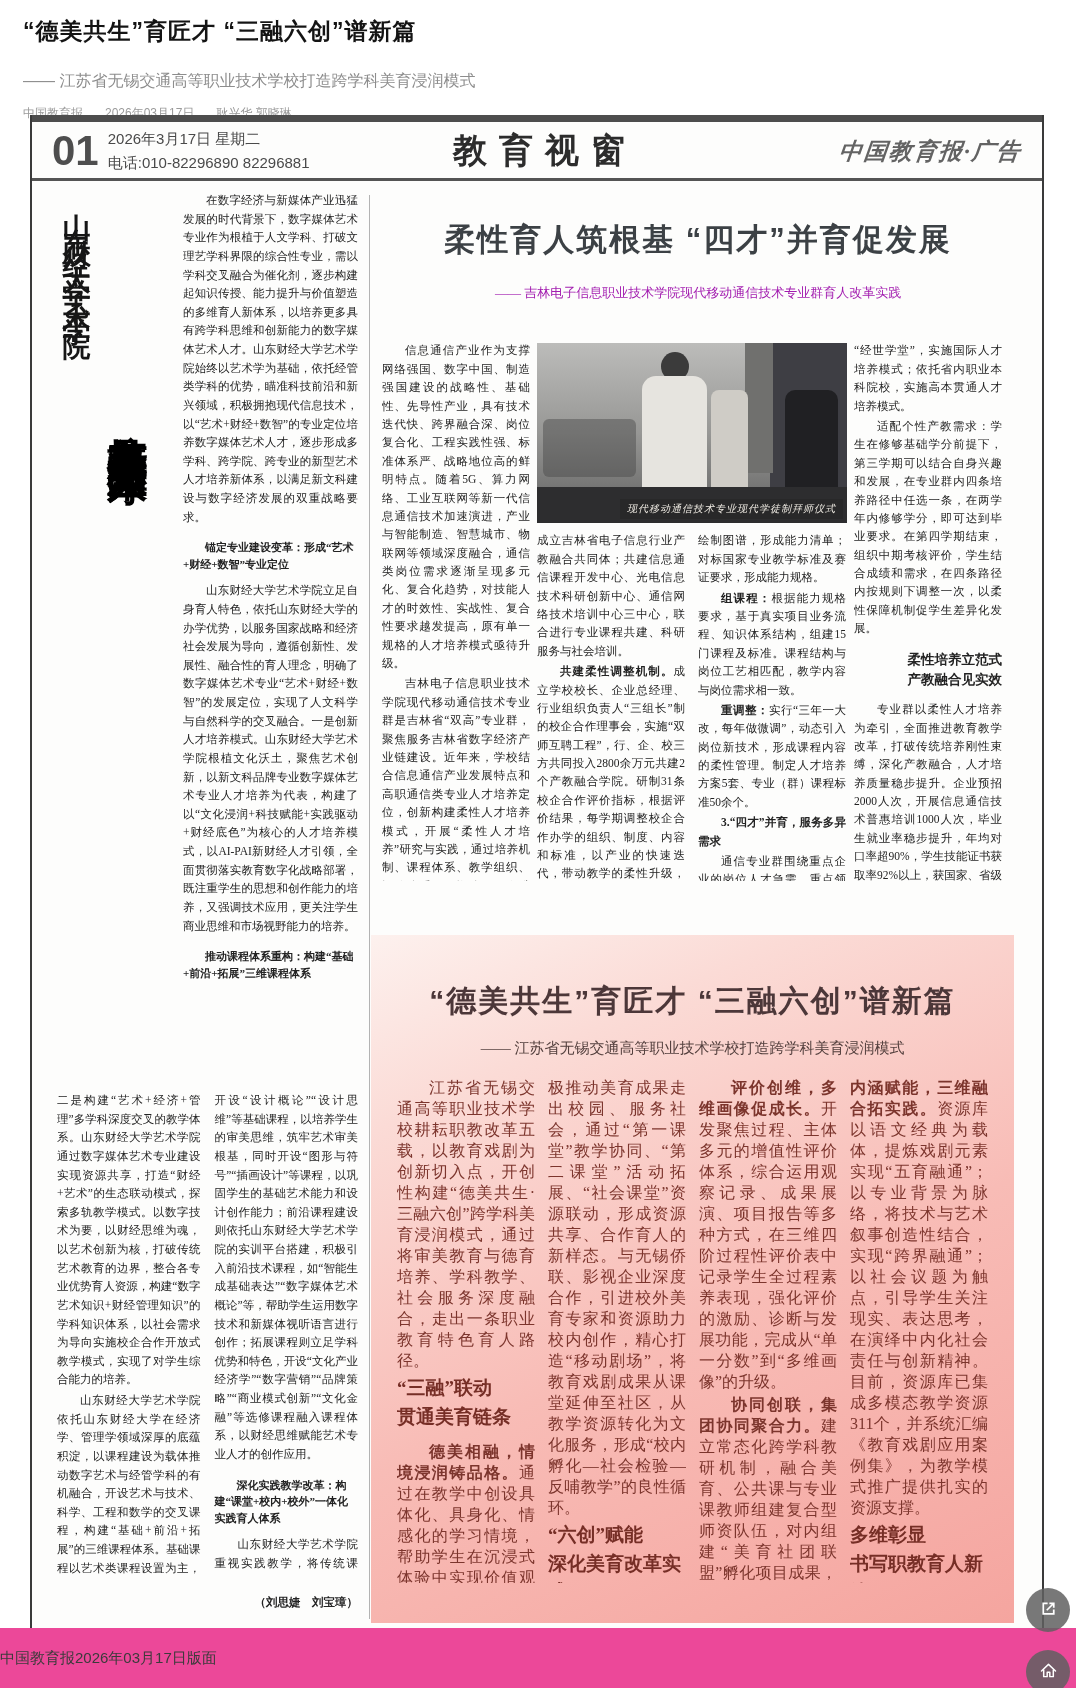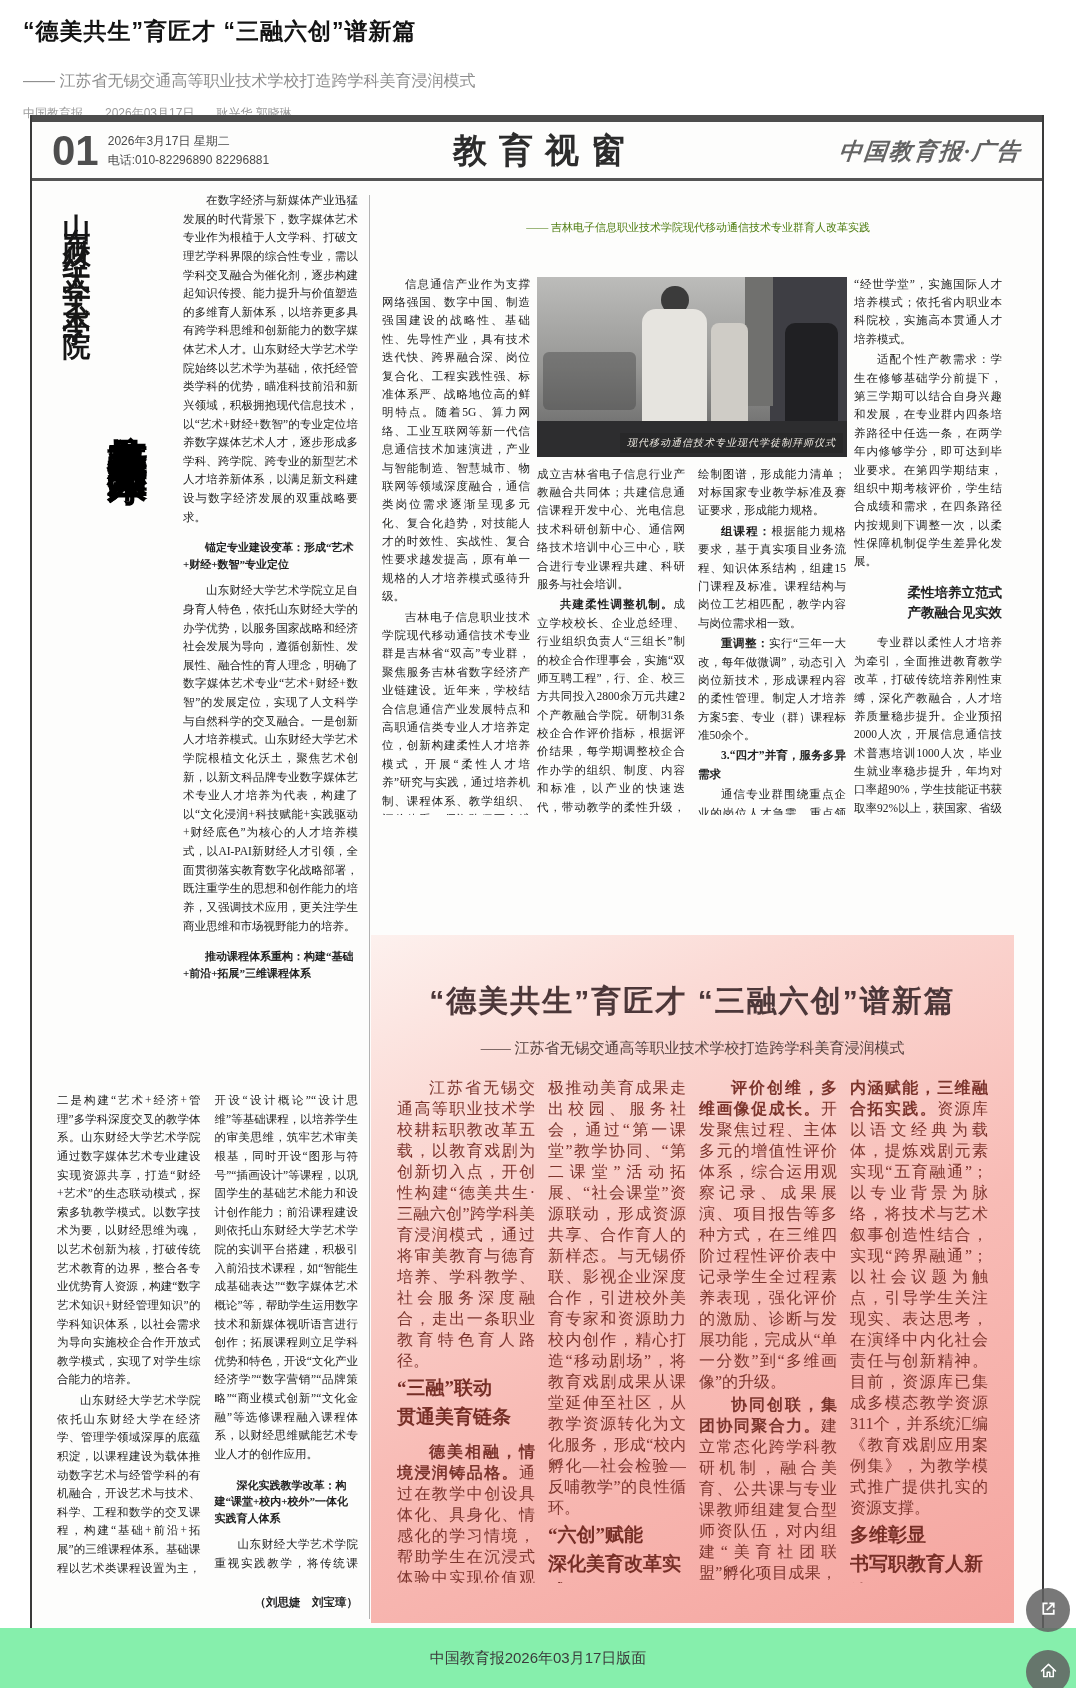--- a/index.html
+++ b/index.html
@@ -17,21 +17,21 @@
   
   .paper {
     position:absolute; left:30px; top:115px; width:1014px; height:1513px;
     background:#fdfdfc; border-left:2px solid #3a3a3a; border-right:2px solid #3a3a3a;
     overflow:hidden; color:#232323;
     font-family:"Liberation Serif","DejaVu Serif",serif;
   }
   .topbar { height:7px; background:#4d4d4d; }
   .masthead { position:relative; display:flex; align-items:center; padding:6px 20px 4px; height:56px; }
   .pageno { font-size:42px; line-height:1; font-weight:bold; color:#4e4e4e; font-family:"Liberation Sans",sans-serif; }
-  .mh-dates { margin-left:9px; font-size:12px; color:#4a4a4a; line-height:1.6; font-family:"Liberation Sans",sans-serif; }
+  .mh-dates { margin-left:9px; font-size:15px; color:#4a4a4a; line-height:1.6; font-family:"Liberation Sans",sans-serif; }
   .mh-center { position:absolute; left:16px; right:0; text-align:center; font-size:34px; font-weight:bold; letter-spacing:12px; color:#2c2c2c; }
   .mh-brand { margin-left:auto; font-size:23px; font-weight:bold; font-style:italic; color:#636363; letter-spacing:2px; transform:skewX(-6deg); z-index:2; }
   .mh-rule { height:3px; background:#545454; margin:0; }
   
   p.body { margin:0 0 2px; text-indent:2em; text-align:justify; }
   p.noindent { text-indent:0; }
   p.bold { font-weight:bold; }
   
   .la { position:absolute; left:25px; top:76px; width:301px; font-size:11.5px; line-height:1.62; }
   .la-top { display:flex; height:892px; overflow:hidden; }
@@ -39,21 +39,21 @@
   .la-head { writing-mode:vertical-rl; font-size:40px; font-weight:bold; letter-spacing:2px; color:#000; width:60px; padding-top:212px; }
   .la-col { flex:1; padding-left:24px; overflow:hidden; }
   .la .h { font-weight:bold; font-size:11px; line-height:1.5; margin:13px 0 9px; text-indent:2em; text-align:left; }
   .la-bottom { margin-top:8px; height:496px; overflow:hidden; column-count:2; column-gap:14px; column-fill:auto; }
   .la-byline { text-align:right; font-weight:bold; margin-top:6px; font-size:11.5px; }
   
   .vrule { position:absolute; left:337px; top:80px; height:1424px; width:1px; background:#b3b3b3; }
   
   .ma { position:absolute; left:350px; top:86px; width:632px; font-size:11.5px; line-height:1.6; }
   .ma-h { margin:14px 0 0; text-align:center; font-size:31px; letter-spacing:2px; color:#3c4145; font-weight:bold; font-family:"Liberation Sans",sans-serif; }
-  .ma-sub { margin-top:18px; text-align:center; font-size:11px; color:#4d7c0f; font-weight:500; }
+  .ma-sub { margin-top:18px; text-align:center; font-size:13px; color:#a21caf; font-weight:500; }
   .ma-cols { margin-top:38px; display:flex; gap:7px; height:540px; overflow:hidden; }
   .mcol { width:148px; overflow:hidden; }
   .mmid { width:310px; display:flex; flex-direction:column; }
   .mmid-cols { display:flex; gap:13px; flex:1; overflow:hidden; margin-top:8px; }
   .mmid-cols .mcol { width:148px; }
   .mh2 { text-align:right; font-weight:bold; font-size:13.5px; line-height:1.5; white-space:pre-line; margin:12px 0 10px; text-indent:0; }
   
   .photo { position:relative; margin:2px 0 0; width:310px; height:180px; overflow:hidden;
            background:linear-gradient(180deg,#bcbcba 0%,#979795 50%,#5f5f5f 100%); }
   .ph-curtain { position:absolute; right:0; top:0; width:25%; height:80%; background:#3e3e44; }
@@ -68,22 +68,22 @@
                       font-size:10px; padding:2px 7px; letter-spacing:1px; font-style:italic; }
   
   .pink { position:absolute; left:339px; top:820px; width:643px; height:688px; padding:20px 26px 14px; overflow:hidden;
           background:linear-gradient(155deg,#fdf1ee 0%,#fbdbd6 20%,#f8bcb6 55%,#f5a59f 100%); }
   .pk-h { margin:26px 0 0; text-align:center; font-size:30px; letter-spacing:2px; color:#4c3739; font-weight:bold; font-family:"Liberation Sans",sans-serif; }
   .pk-sub { margin-top:17px; text-align:center; font-size:15px; color:#54403e; font-weight:500; }
   .pk-cols { margin-top:20px; display:flex; gap:13px; height:505px; overflow:hidden; color:#7c352d; }
   .pcol { width:144px; overflow:hidden; }
   .pk-h2 { font-weight:bold; font-size:19px; line-height:1.5; white-space:pre-line; margin:0 0 11px; text-indent:0; color:#762e26; }
   
-  .site-footer { position:absolute; left:0; top:1628px; width:1076px; height:60px; background:#86efac;
-                 display:flex; align-items:center; justify-content:center; font-size:15px; color:#3b3b3b; }
+  .site-footer { position:absolute; left:0; top:1628px; width:1076px; height:60px; background:#ec4899;
+                 display:flex; align-items:center; font-size:15px; color:#3b3b3b; }
   
   .fab { position:absolute; left:1026px; width:44px; height:44px; border-radius:50%;
          background:rgba(96,96,96,.85); display:flex; align-items:center; justify-content:center; cursor:pointer; }
   .fab1 { top:1588px; } .fab2 { top:1650px; }
   .fab svg { width:21px; height:21px; }
 </style>
 </head>
 <body>
 
 <header class="site-header">
@@ -124,20 +124,21 @@
       <p class="h">深化实践教学改革：构建“课堂+校内+校外”一体化实践育人体系</p>
       <p class="body">山东财经大学艺术学院重视实践教学，将传统课堂、校园实践与校外实践有机融合，实现校内与校外实践教育的横向贯通。学院坚守“第一课堂”主阵地，以“项目进课堂”理念为牵引，通过以行业产业需求为导向的课程实践，为学生搭建体验创作、锤炼本领的平台，打造“实践教学+行业导师+真实项目”的人才培养机制，以企业真实项目为切入点，将创意转化为真实成果，助力学生在实践中深化专业认知、提升实战能力。</p>
 
     </div>
     <div class="la-byline">（刘思婕　刘宝璋）</div>
   </article>
 
   <div class="vrule"></div>
 
   <article class="ma">
+    <h2 class="ma-h">柔性育人筑根基 “四才”并育促发展</h2>
     <div class="ma-sub">—— 吉林电子信息职业技术学院现代移动通信技术专业群育人改革实践</div>
     <div class="ma-cols">
       <div class="mcol">
         <p class="body">信息通信产业作为支撑网络强国、数字中国、制造强国建设的战略性、基础性、先导性产业，具有技术迭代快、跨界融合深、岗位复合化、工程实践性强、标准体系严、战略地位高的鲜明特点。随着5G、算力网络、工业互联网等新一代信息通信技术加速演进，产业与智能制造、智慧城市、物联网等领域深度融合，通信类岗位需求逐渐呈现多元化、复合化趋势，对技能人才的时效性、实战性、复合性要求越发提高，原有单一规格的人才培养模式亟待升级。</p>
         <p class="body">吉林电子信息职业技术学院现代移动通信技术专业群是吉林省“双高”专业群，聚焦服务吉林省数字经济产业链建设。近年来，学校结合信息通信产业发展特点和高职通信类专业人才培养定位，创新构建柔性人才培养模式，开展“柔性人才培养”研究与实践，通过培养机制、课程体系、教学组织、评价体系、师资队伍五个维度的柔性改革，构建了“价值共创、三环迭代、四才并育”的“伴生式”柔性人才培养模式，有效破解产教协同不足的难题，实现人才培养与产业需求同频共振、与学生发展精准适配，为高职通信类专业人才培养提供了一定的实践经验。</p>
 
       </div>
       <div class="mmid">
         <figure class="photo">
           <div class="ph-curtain"></div>

